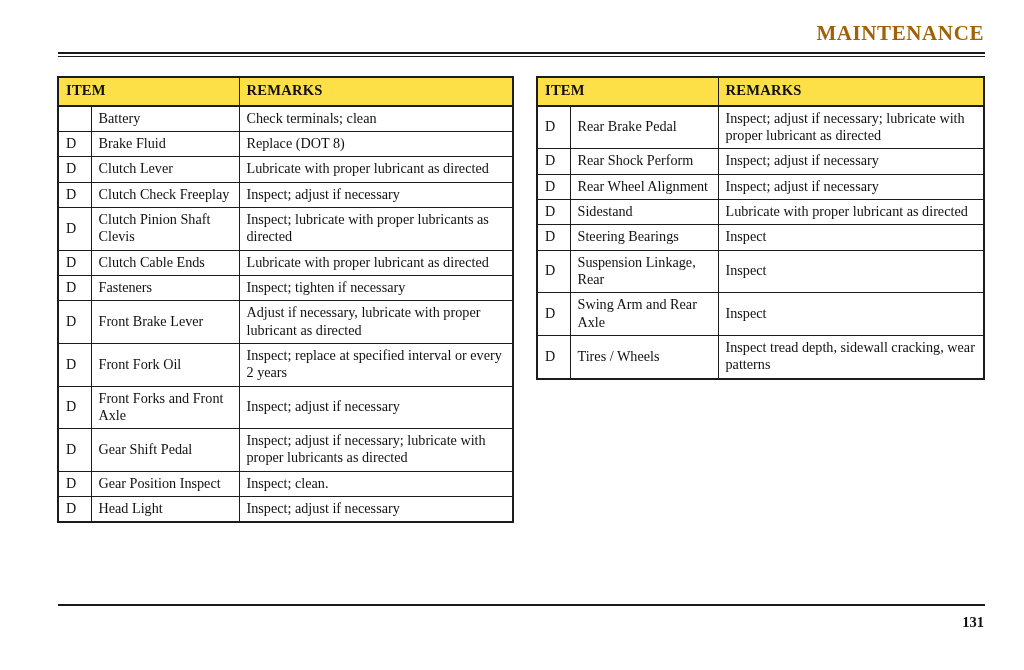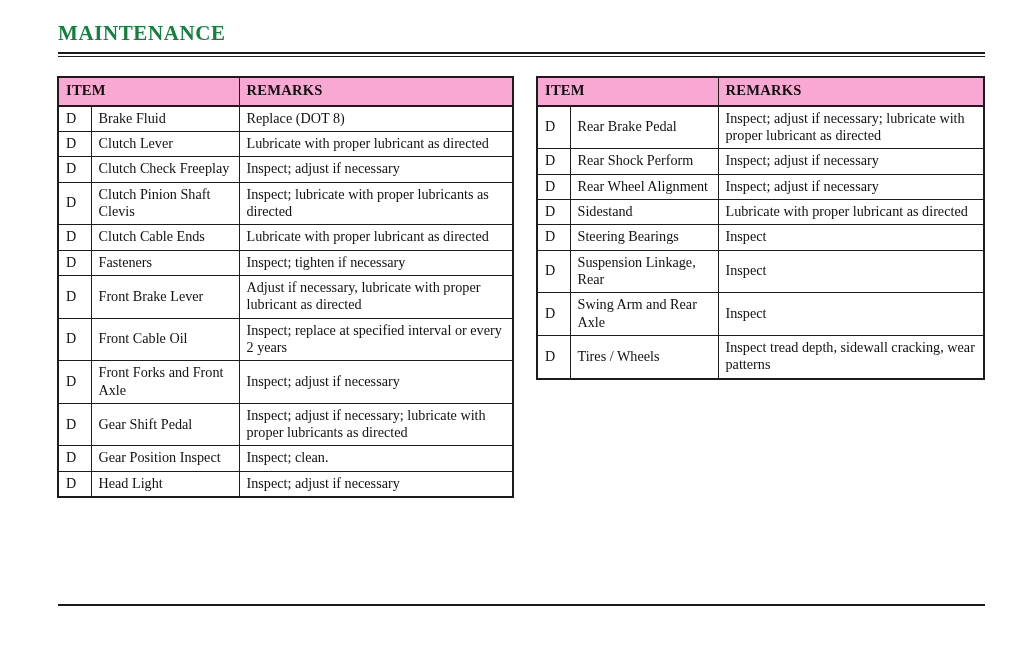--- a/index.html
+++ b/index.html
@@ -17,26 +17,26 @@
   }
 
   
   .page-header {
     position: absolute;
     left: 58px;
     top: 22px;
     width: 927px;
   }
   .header-title {
-    text-align: left;
+    text-align: right;
     font-size: 21px;
     font-weight: bold;
     letter-spacing: 0.6px;
     line-height: 1.1;
-    color: #15803d;
+    color: #a16207;
     padding-right: 1px;
   }
   .rule-double {
     margin-top: 7px;
     border-top: 2.2px solid #1a1a1a;
     border-bottom: 1px solid #1a1a1a;
     height: 2px;
   }
 
   
@@ -55,21 +55,21 @@
   }
   table.maint td, table.maint th {
     border: 1.1px solid #1c1c1c;
     padding: 3px 6px 4px 7px;
     vertical-align: middle;
     font-size: 14.2px;
     line-height: 1.22;
     text-align: left;
   }
   table.maint thead th {
-    background: #f9a8d4;
+    background: #fde047;
     font-weight: bold;
     font-size: 14.6px;
     letter-spacing: 0.2px;
     padding-top: 4px;
     padding-bottom: 5px;
     border-bottom: 2.1px solid #1c1c1c;
   }
   
   .left  col.c-code { width: 33px; }
   .left  col.c-item { width: 148px; }
@@ -123,20 +123,25 @@
       <col class="c-remark">
     </colgroup>
     <thead>
       <tr>
         <th colspan="2">ITEM</th>
         <th>REMARKS</th>
       </tr>
     </thead>
     <tbody id="left-body">
         <tr>
+          <td class="code"></td>
+          <td class="item">Battery</td>
+          <td class="remark">Check terminals; clean</td>
+        </tr>
+        <tr>
           <td class="code">D</td>
           <td class="item">Brake Fluid</td>
           <td class="remark">Replace (DOT 8)</td>
         </tr>
         <tr>
           <td class="code">D</td>
           <td class="item">Clutch Lever</td>
           <td class="remark">Lubricate with proper lubricant as directed</td>
         </tr>
         <tr>
@@ -159,21 +164,21 @@
           <td class="item">Fasteners</td>
           <td class="remark">Inspect; tighten if necessary</td>
         </tr>
         <tr>
           <td class="code">D</td>
           <td class="item">Front Brake Lever</td>
           <td class="remark">Adjust if necessary, lubricate with proper lubricant as directed</td>
         </tr>
         <tr>
           <td class="code">D</td>
-          <td class="item">Front Cable Oil</td>
+          <td class="item">Front Fork Oil</td>
           <td class="remark">Inspect; replace at specified interval or every 2 years</td>
         </tr>
         <tr>
           <td class="code">D</td>
           <td class="item">Front Forks and Front Axle</td>
           <td class="remark">Inspect; adjust if necessary</td>
         </tr>
         <tr>
           <td class="code">D</td>
           <td class="item">Gear Shift Pedal</td>
@@ -246,13 +251,14 @@
           <td class="code">D</td>
           <td class="item">Tires / Wheels</td>
           <td class="remark">Inspect tread depth, sidewall cracking, wear patterns</td>
         </tr>
       </tbody>
   </table>
 </div>
 
 <div class="page-footer">
   <div class="rule-single"></div>
+  <div class="page-number">131</div>
 </div>
 
 </body></html>

